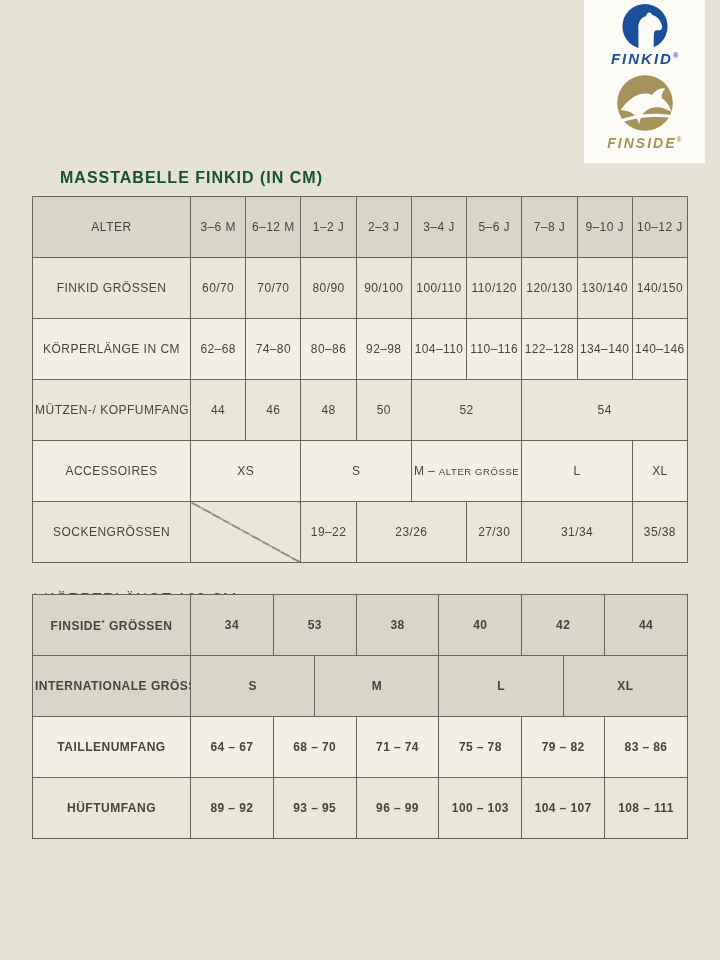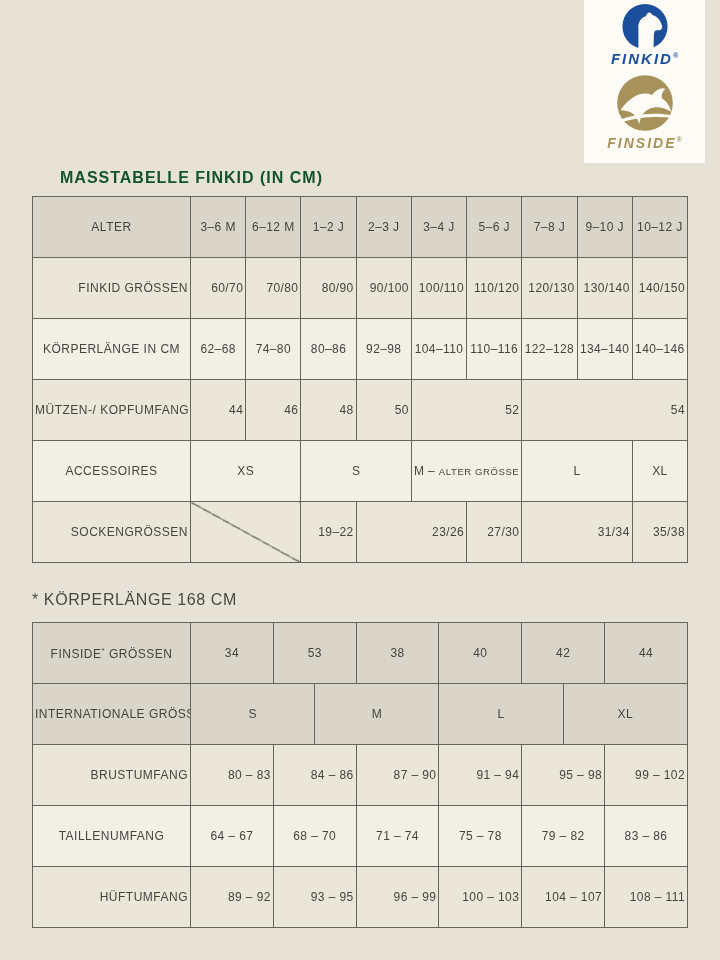--- a/index.html
+++ b/index.html
@@ -20,28 +20,28 @@
              letter-spacing:1px;color:#14532d;white-space:nowrap;margin-left:28px;}
   .t1-title{top:169px;}
   .t2-head{position:absolute;left:32px;top:591px;width:656px;display:flex;
            justify-content:space-between;align-items:flex-end;}
   .t2-head .sec-title{position:static;}
   .note{font-size:16px;letter-spacing:0.6px;color:#4a4943;padding-bottom:1px;}
   
   table.tbl{position:absolute;left:32px;border-collapse:collapse;table-layout:fixed;
             width:656px;border:1.5px solid var(--border,#67645c);}
   .t1{top:196px;}
-  .t2{top:622px;}
+  .t2{top:594px;font-weight:bold;}
   .tbl td{border:1px solid var(--border,#67645c);text-align:center;vertical-align:middle;
           height:60px;font-size:12px;letter-spacing:0.4px;padding:0 2px;overflow:hidden;
           color:var(--text,#45443e);}
   .tbl col.lblcol{width:158px;}
   .tbl td.lbl{font-size:12px;letter-spacing:0.5px;white-space:nowrap;}
   .r-head td{background:var(--head-row,#d9d5c8);}
-  .r-beige td{background:var(--beige-row,#eae7d9);text-align:right;}
+  .r-beige td{background:var(--beige-row,#eae7d9);}
   .r-cream td{background:var(--cream-row,#f2efe5);}
   .sub-size{font-size:9.5px;letter-spacing:0.6px;}
   sup.ast{font-size:8px;vertical-align:super;}
   td.diag{background-image:linear-gradient(to top right,
           transparent calc(50% - 0.6px), var(--border,#67645c) calc(50% - 0.6px),
           var(--border,#67645c) calc(50% + 0.6px), transparent calc(50% + 0.6px));}
 </style>
 </head>
 <body>
 
@@ -83,21 +83,21 @@
       <td>2–3 J</td>
       <td>3–4 J</td>
       <td>5–6 J</td>
       <td>7–8 J</td>
       <td>9–10 J</td>
       <td>10–12 J</td>
     </tr>
     <tr class="r-beige">
       <td class="lbl">FINKID GRÖSSEN</td>
       <td>60/70</td>
-      <td>70/80</td>
+      <td>70/70</td>
       <td>80/90</td>
       <td>90/100</td>
       <td>100/110</td>
       <td>110/120</td>
       <td>120/130</td>
       <td>130/140</td>
       <td>140/150</td>
     </tr>
     <tr class="r-cream">
       <td class="lbl">KÖRPERLÄNGE IN CM</td>
@@ -164,29 +164,20 @@
       <td colspan="2">42</td>
       <td colspan="2">44</td>
     </tr>
     <tr class="r-head">
       <td class="lbl">INTERNATIONALE GRÖSSEN</td>
       <td colspan="3">S</td>
       <td colspan="3">M</td>
       <td colspan="3">L</td>
       <td colspan="3">XL</td>
     </tr>
-    <tr class="r-beige">
-      <td class="lbl">BRUSTUMFANG</td>
-      <td colspan="2">80 – 83</td>
-      <td colspan="2">84 – 86</td>
-      <td colspan="2">87 – 90</td>
-      <td colspan="2">91 – 94</td>
-      <td colspan="2">95 – 98</td>
-      <td colspan="2">99 – 102</td>
-    </tr>
     <tr class="r-cream">
       <td class="lbl">TAILLENUMFANG</td>
       <td colspan="2">64 – 67</td>
       <td colspan="2">68 – 70</td>
       <td colspan="2">71 – 74</td>
       <td colspan="2">75 – 78</td>
       <td colspan="2">79 – 82</td>
       <td colspan="2">83 – 86</td>
     </tr>
     <tr class="r-beige">

